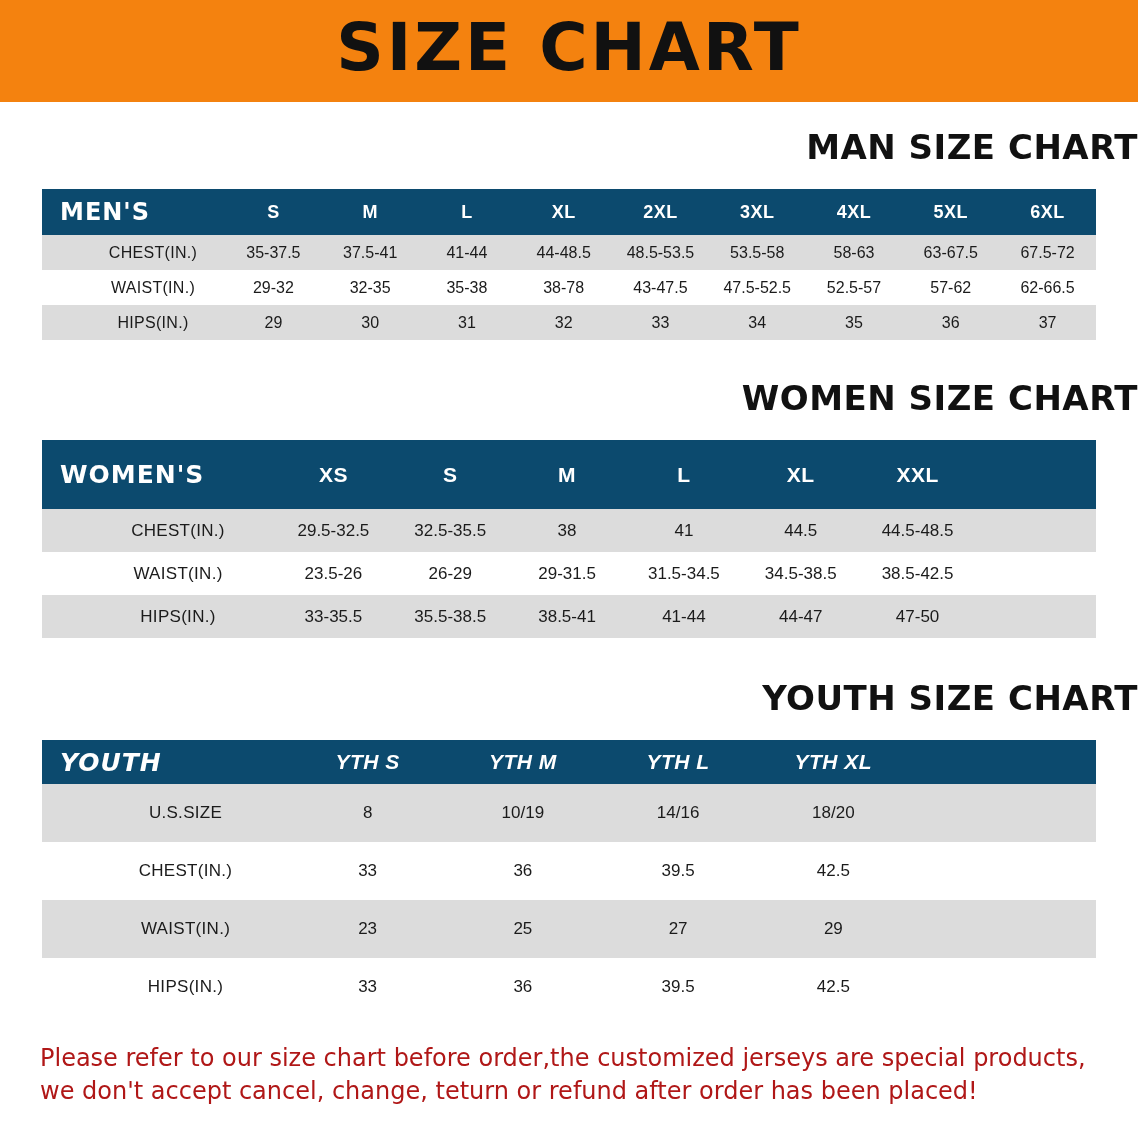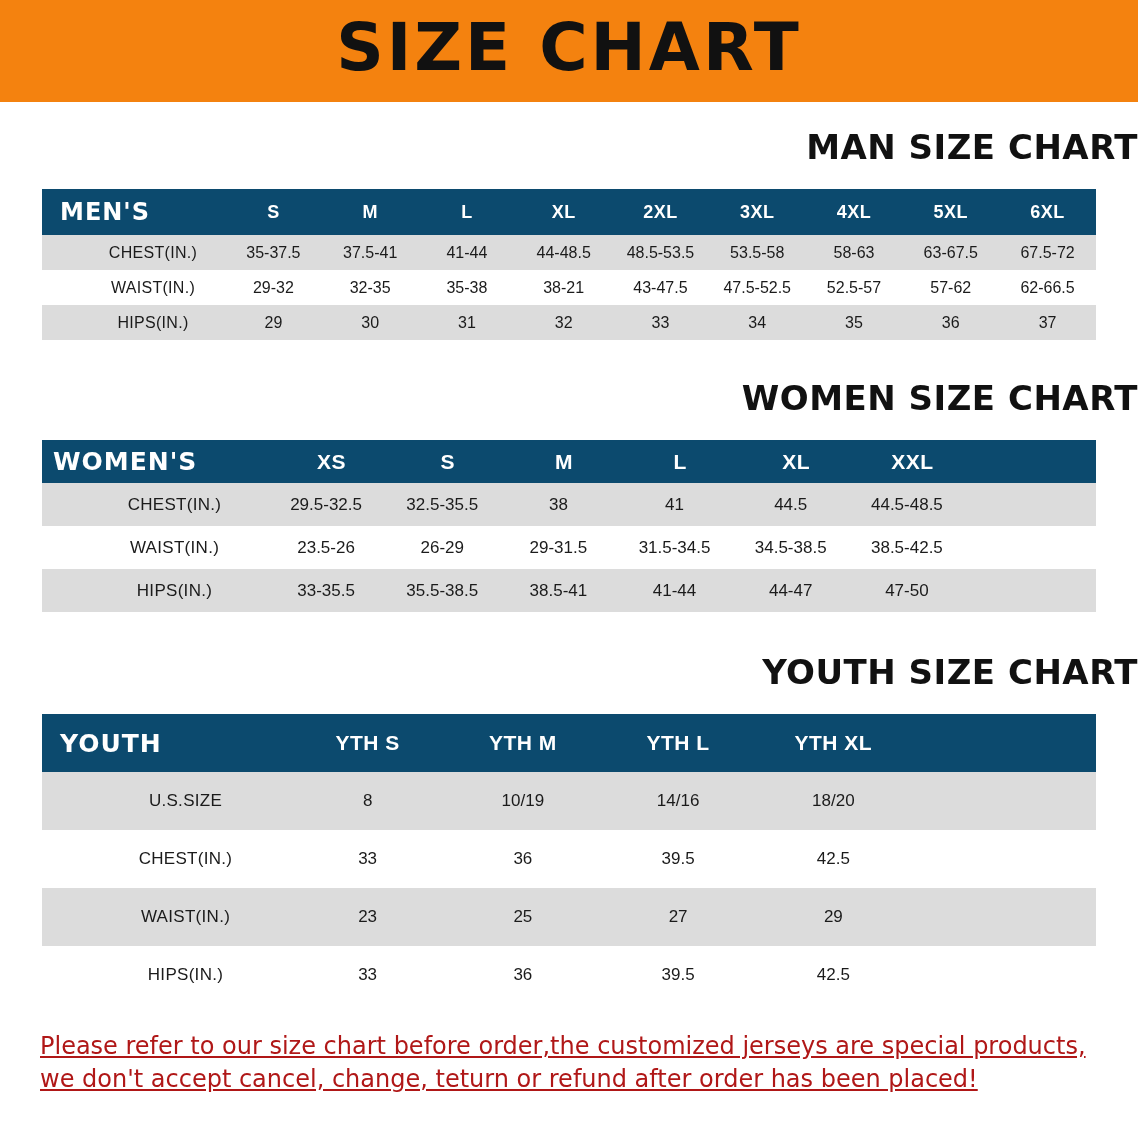--- a/index.html
+++ b/index.html
@@ -101,42 +101,42 @@
   }
   
   tbody tr.alt { background: #dcdcdc; }
   tbody tr.plain { background: #ffffff; }
 
   
   #men-table thead th { font-size: 18px; }
   #men-table thead th.rowlabel { font-size: 24px; }
 
   
-  #women-table thead th { height: 43px; font-size: 21px; padding-left: 11px; }
+  #women-table thead th { height: 69px; font-size: 21px; }
   #women-table thead th.rowlabel { font-size: 25px; }
   #women-table tbody td { height: 43px; font-size: 17px; }
 
   
-  #youth-table thead th { height: 58px; font-size: 21px; }
+  #youth-table thead th { height: 44px; font-size: 21px; font-style: italic; }
   #youth-table thead th.rowlabel { font-size: 25px; }
   #youth-table tbody td { height: 58px; font-size: 17px; }
   .men-wrap { margin-top: 22px; }
   .women-wrap { margin-top: 22px; }
   .youth-wrap { margin-top: 22px; }
 
   
   .note {
     margin: 26px 40px 0 40px;
     color: #b01717;
     font-family: "DejaVu Sans", sans-serif;
     font-size: 24px;
     line-height: 1.38;
     text-align: left;
   }
-  .note div { white-space: nowrap; text-decoration: underline; }
+  .note div { white-space: nowrap; }
 </style>
 </head>
 <body>
 
 <div class="page">
 
   <div class="banner">
     <div class="banner-title">SIZE CHART</div>
   </div>
 
@@ -169,21 +169,21 @@
           <td>53.5-58</td>
           <td>58-63</td>
           <td>63-67.5</td>
           <td>67.5-72</td>
         </tr>
         <tr class="plain">
           <td class="rowlabel">WAIST(IN.)</td>
           <td>29-32</td>
           <td>32-35</td>
           <td>35-38</td>
-          <td>38-21</td>
+          <td>38-78</td>
           <td>43-47.5</td>
           <td>47.5-52.5</td>
           <td>52.5-57</td>
           <td>57-62</td>
           <td>62-66.5</td>
         </tr>
         <tr class="alt">
           <td class="rowlabel">HIPS(IN.)</td>
           <td>29</td>
           <td>30</td>

